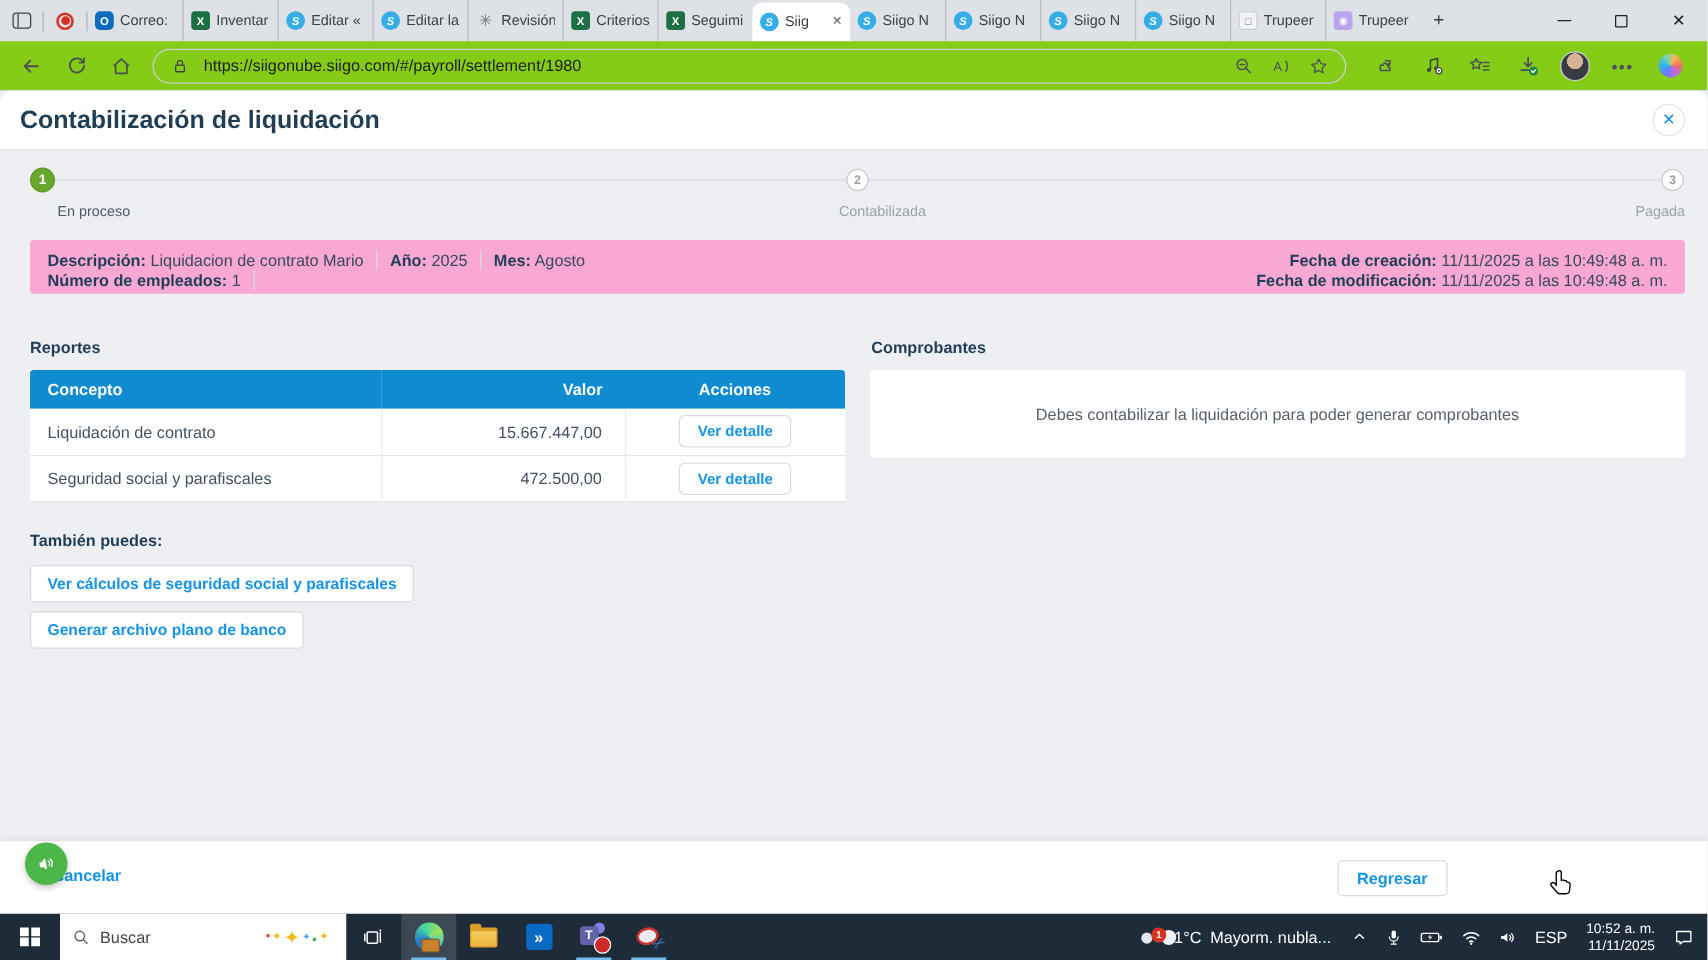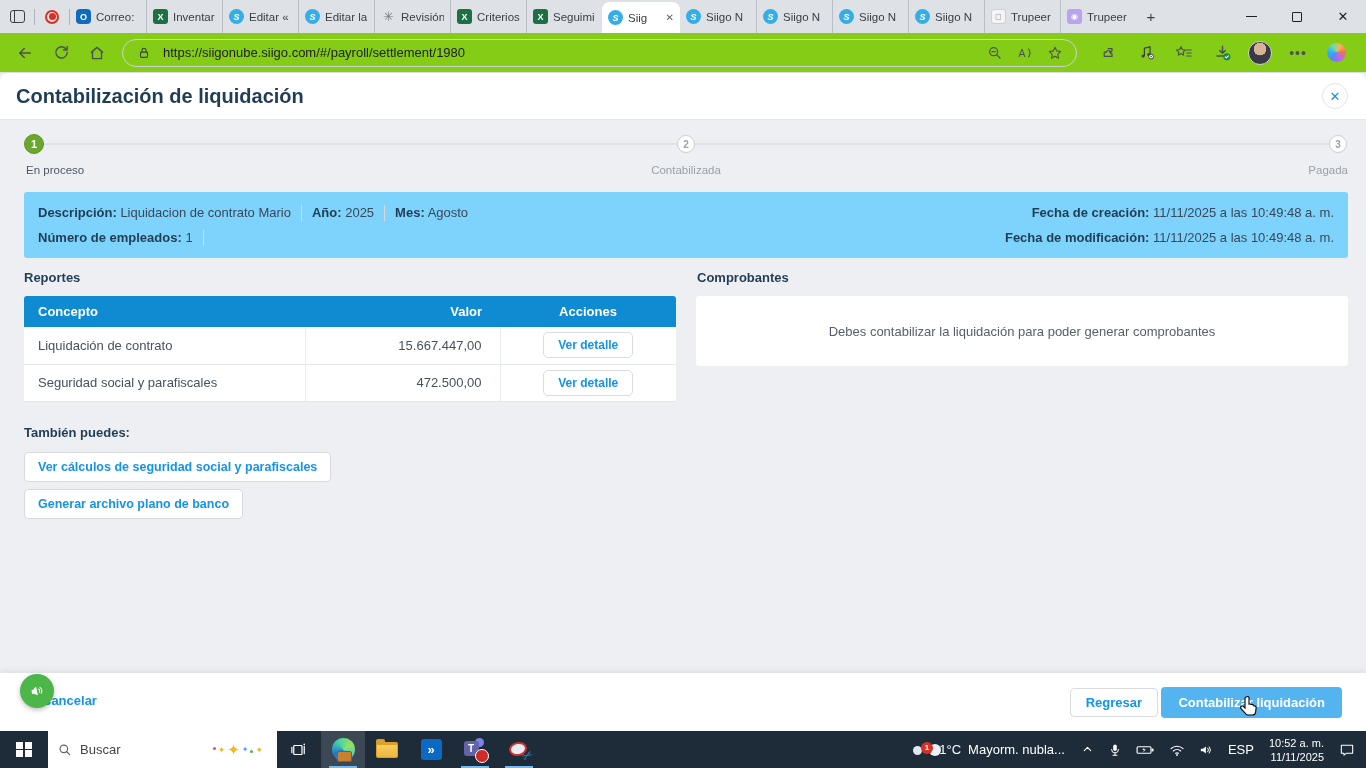--- a/index.html
+++ b/index.html
@@ -50,27 +50,27 @@
   .page-header{position:absolute;top:0;left:0;right:0;height:47px;background:#fff;border-radius:8px 8px 0 0;border-bottom:1px solid #e6e8eb;}
   .page-title{position:absolute;left:16px;top:12px;font-size:20px;font-weight:700;color:#1f3d54;}
   .page-close{position:absolute;right:18px;top:10px;width:26px;height:26px;border-radius:50%;background:#fff;border:1px solid #e1e4e8;display:flex;align-items:center;justify-content:center;color:#1593e6;font-size:13px;font-weight:700;}
 
   
   .step-line{position:absolute;left:33px;right:26px;top:70px;height:2px;background:#dfe3e7;}
   .step-circle{position:absolute;border-radius:50%;display:flex;align-items:center;justify-content:center;font-weight:700;}
   .step-1{left:24px;top:61px;width:20px;height:20px;background:#69a72e;color:#fff;font-size:11px;border:1px solid #5d9626;}
   .step-2{left:677px;top:62px;width:18px;height:18px;background:#fff;color:#9aa1a9;font-size:10px;border:1px solid #c9ced4;}
   .step-3{left:1329px;top:62px;width:18px;height:18px;background:#fff;color:#9aa1a9;font-size:10px;border:1px solid #c9ced4;}
-  .step-label{position:absolute;top:91px;font-size:11.5px;}
+  .step-label{position:absolute;top:91px;font-size:11.5px;margin-left:20px;}
   .sl-1{left:26px;color:#4d5a66;}
   .sl-2{left:686px;transform:translateX(-50%);color:#9aa1a9;}
   .sl-3{right:18px;color:#9aa1a9;}
 
   
-  .info-panel{position:absolute;left:24px;right:18px;top:119px;height:66px;background:#7dd3fc;border-radius:3px;padding:8px 14px;display:flex;flex-direction:column;justify-content:space-around;}
+  .info-panel{position:absolute;left:24px;right:18px;top:119px;height:43px;background:#f9a8d4;border-radius:3px;padding:8px 14px;display:flex;flex-direction:column;justify-content:space-around;}
   .info-row{display:flex;align-items:center;font-size:13px;color:#39485a;gap:10px;}
   .info-row b{color:#1f3d54;font-weight:700;}
   .info-sep{width:1px;height:16px;background:#d7dbe0;}
   .info-right{margin-left:auto;}
 
   
   .sec-heading{position:absolute;top:197px;font-size:13px;font-weight:700;color:#1f3d54;}
   .h-reportes{left:24px;}
   .h-comprobantes{left:697px;}
   .rep-table{position:absolute;left:24px;top:223px;width:652px;border-collapse:collapse;font-size:13px;}
@@ -378,21 +378,20 @@
 
   <div class="page-footer">
     <span class="cancel-link">Cancelar</span>
     <div class="fab">
       <svg width="16" height="16" viewBox="0 0 24 24" style="transform:rotate(-12deg)">
           <path d="M4 10v4c0 .6.4 1 1 1h2l3.5 3c.6.5 1.5.1 1.5-.7V6.7c0-.8-.9-1.2-1.5-.7L7 9H5c-.6 0-1 .4-1 1z" fill="#fff"></path>
           <path d="M15 9.5a3.5 3.5 0 0 1 0 5M17.5 7.5a7 7 0 0 1 0 9" fill="none" stroke="#fff" stroke-width="1.6" stroke-linecap="round"></path>
         </svg>
     </div>
     <button class="btn-regresar">Regresar</button>
-    <button class="btn-primary">Contabilizar liquidación</button>
   </div>
 </div>
 
 <svg class="cursor" width="24" height="26" viewBox="0 0 24 26">
   <path d="M9.5 1a1.5 1.5 0 0 0-1.5 1.5V12l-1.7-1.7a1.65 1.65 0 0 0-2.3 2.3l5 5.6c.5.5 1.2.8 1.9.8h4.7a3 3 0 0 0 3-2.6l.5-4.5a2 2 0 0 0-2-2.2h-.5a1.7 1.7 0 0 0-1.6-1.3c-.3 0-.6 0-.8.1A1.7 1.7 0 0 0 12.6 8c-.2 0-.4 0-.6.1V2.5A1.5 1.5 0 0 0 9.5 1z" fill="#fff" stroke="#000" stroke-width="1.1"></path>
 </svg>
 
 <div class="taskbar">
   <div class="start-btn">
     <span class="start-grid">

